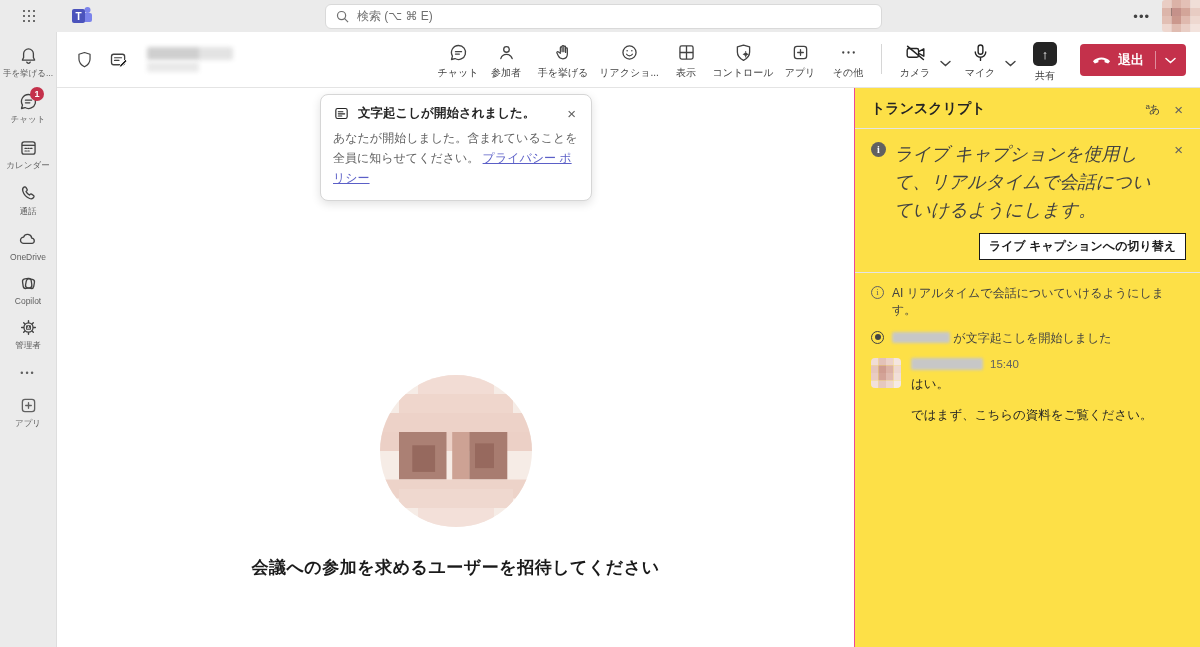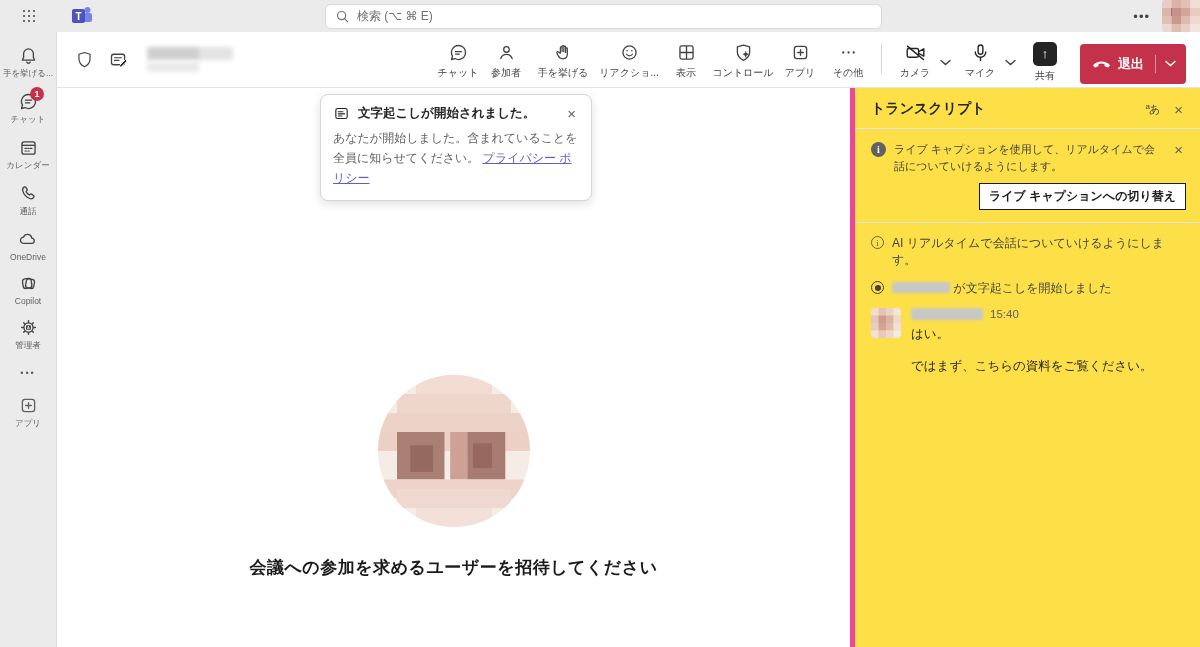--- a/index.html
+++ b/index.html
@@ -43,28 +43,28 @@
   .mt-right { margin-left:auto; display:flex; align-items:flex-start; gap:2px; }
   .tb-btn { width:52px; display:flex; flex-direction:column; align-items:center; gap:3px; padding-top:6px; cursor:pointer; }
   .tb-btn .lbl { font-size:10px; color:#424242; white-space:nowrap; }
   .tb-btn.narrow { width:46px; }
   .tb-btn.wide { width:64px; }
   .tb-sep { width:1px; height:30px; background:#d6d6d6; margin:8px 8px 0; }
   .dev-group { display:flex; align-items:center; }
   .chev { padding:10px 4px 0 2px; cursor:pointer; }
   .share-sq { width:24px; height:24px; background:#242424; border-radius:5px; color:#fff;
     display:flex; align-items:center; justify-content:center; font-size:13px; font-weight:bold; }
-  .leave-btn { margin:8px 0 0 10px; height:40px; background:#c4314b; border:none; border-radius:4px;
+  .leave-btn { margin:8px 0 0 10px; height:32px; background:#c4314b; border:none; border-radius:4px;
     color:#fff; font-weight:bold; font-size:13px; display:flex; align-items:center; padding:0 8px 0 12px; cursor:pointer; gap:7px; }
   .leave-sep { width:1px; height:18px; background:rgba(255,255,255,.45); margin-left:4px; }
   .leave-chev { padding:0 2px; display:flex; }
 
   
   .stage-row { flex:1; display:flex; min-height:0; }
-  .stage { flex:1; position:relative; background:#fff; border-right:5px solid #ec4899; }
+  .stage { flex:1; position:relative; background:#fff; border-right:1px solid #ec4899; }
 
   .toast { position:absolute; left:263px; top:6px; width:272px; background:#fff; border:1px solid #d6d6d6;
     border-radius:8px; box-shadow:0 3px 10px rgba(0,0,0,.12); padding:10px 12px 12px; }
   .toast-head { display:flex; align-items:center; gap:8px; }
   .toast-title { font-size:12.5px; font-weight:bold; flex:1; }
   .xbtn { color:#616161; font-size:15px; line-height:1; cursor:pointer; padding:1px 3px; }
   .toast-body { margin-top:7px; font-size:12px; color:#616161; line-height:1.65; }
   .toast-link { color:#5b5fc7; text-decoration:underline; cursor:pointer; }
 
   .big-avatar { position:absolute; left:50%; top:287px; transform:translateX(-50%); width:152px; height:152px;
@@ -76,21 +76,21 @@
   .tp-head { display:flex; align-items:center; padding:12px 14px 10px 16px; }
   .tp-title { font-weight:bold; font-size:14px; flex:1; }
   .lang-ico { font-size:11px; color:#424242; cursor:pointer; margin-right:12px; letter-spacing:-1px; }
   .lang-ico .sup { font-size:8px; vertical-align:top; }
   .tp-div { height:1px; background:#e4e4e4; }
   .tp-banner { padding:12px 14px 12px 16px; }
   .tpb-row { display:flex; gap:8px; }
   .info-fill { flex:none; width:15px; height:15px; border-radius:50%; background:#616161; color:#fff;
     font-size:10px; font-weight:bold; display:flex; align-items:center; justify-content:center; margin-top:1px;
     font-family:"Liberation Serif","DejaVu Serif",serif; }
-  .tpb-text { flex:1; font-size:11px; color:#424242; line-height:1.55; }
+  .tpb-text { flex:1; font-size:18px; color:#424242; line-height:1.55;font-style:italic; }
   .tpb-actions { display:flex; justify-content:flex-end; margin-top:8px; }
   .switch-btn { background:#fff; border:1px solid #1a1a1a; font-weight:bold; font-size:12px; color:#1a1a1a;
     padding:4px 9px; cursor:pointer; font-family:inherit; }
   .tp-body { padding:12px 16px 0; overflow:hidden; }
   .notice-row { display:flex; gap:8px; align-items:flex-start; margin-bottom:11px; font-size:12px; color:#424242; }
   .info-out { flex:none; width:13px; height:13px; border-radius:50%; border:1.2px solid #616161; color:#616161;
     font-size:9px; display:flex; align-items:center; justify-content:center; margin-top:1px;
     font-family:"Liberation Serif","DejaVu Serif",serif; }
   .rec-ico { flex:none; width:13px; height:13px; border-radius:50%; border:1.5px solid #424242;
     display:flex; align-items:center; justify-content:center; margin-top:1px; }

